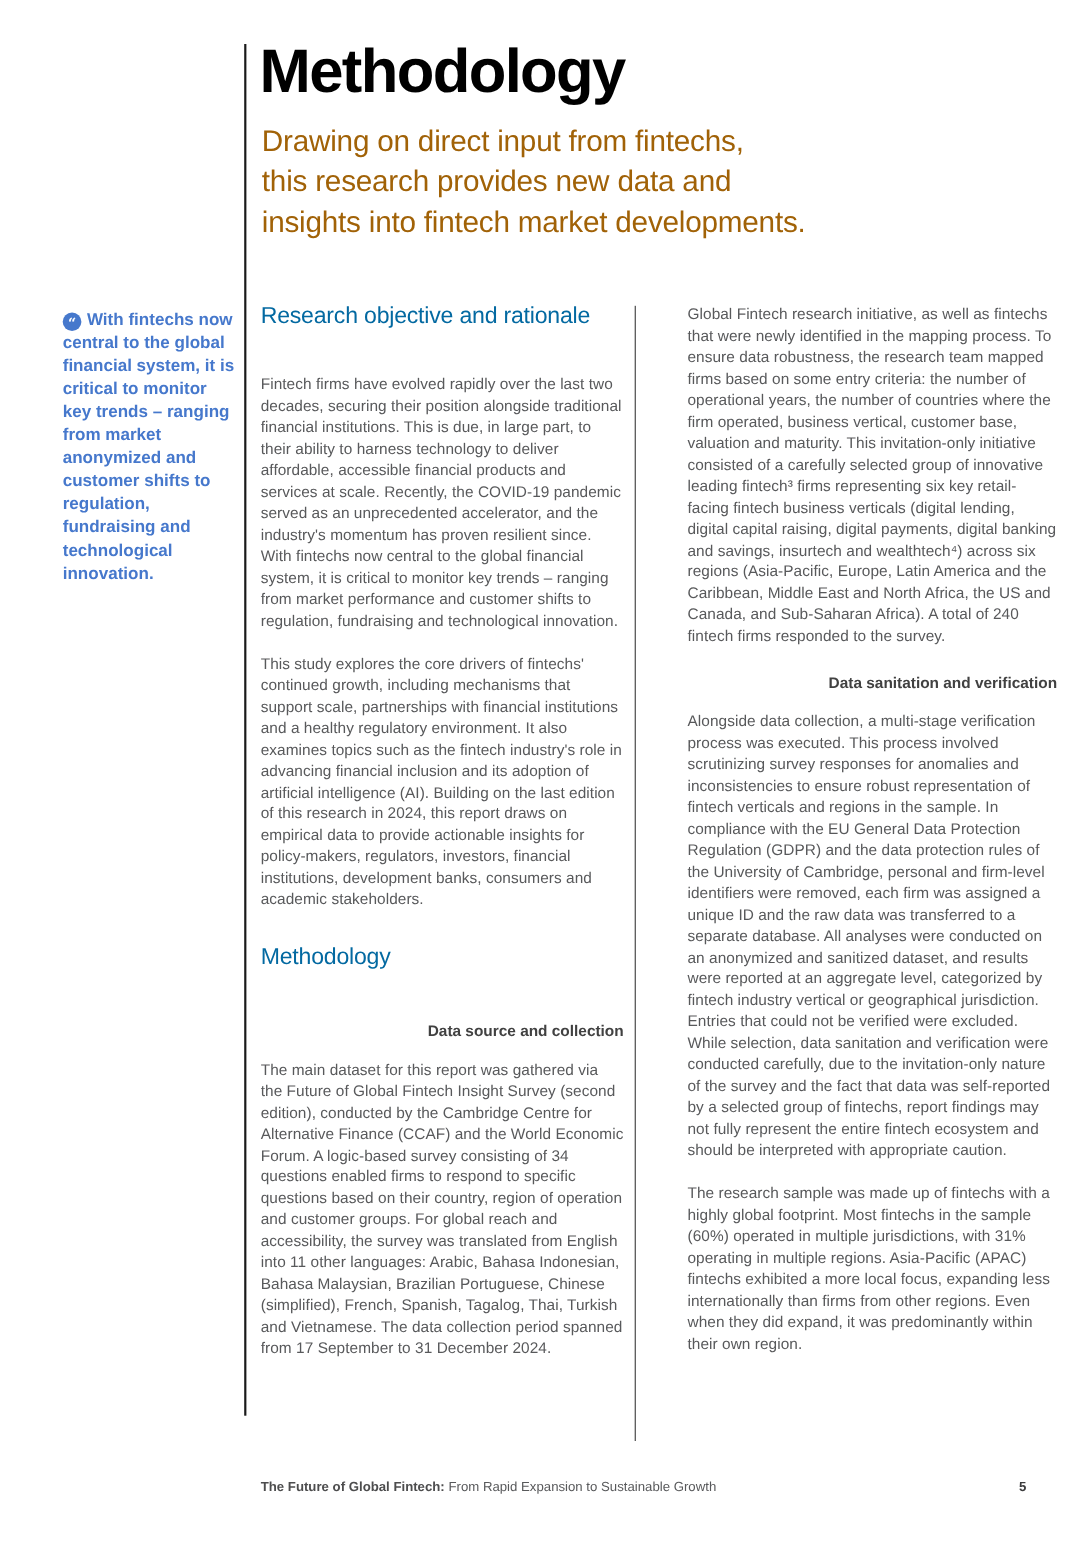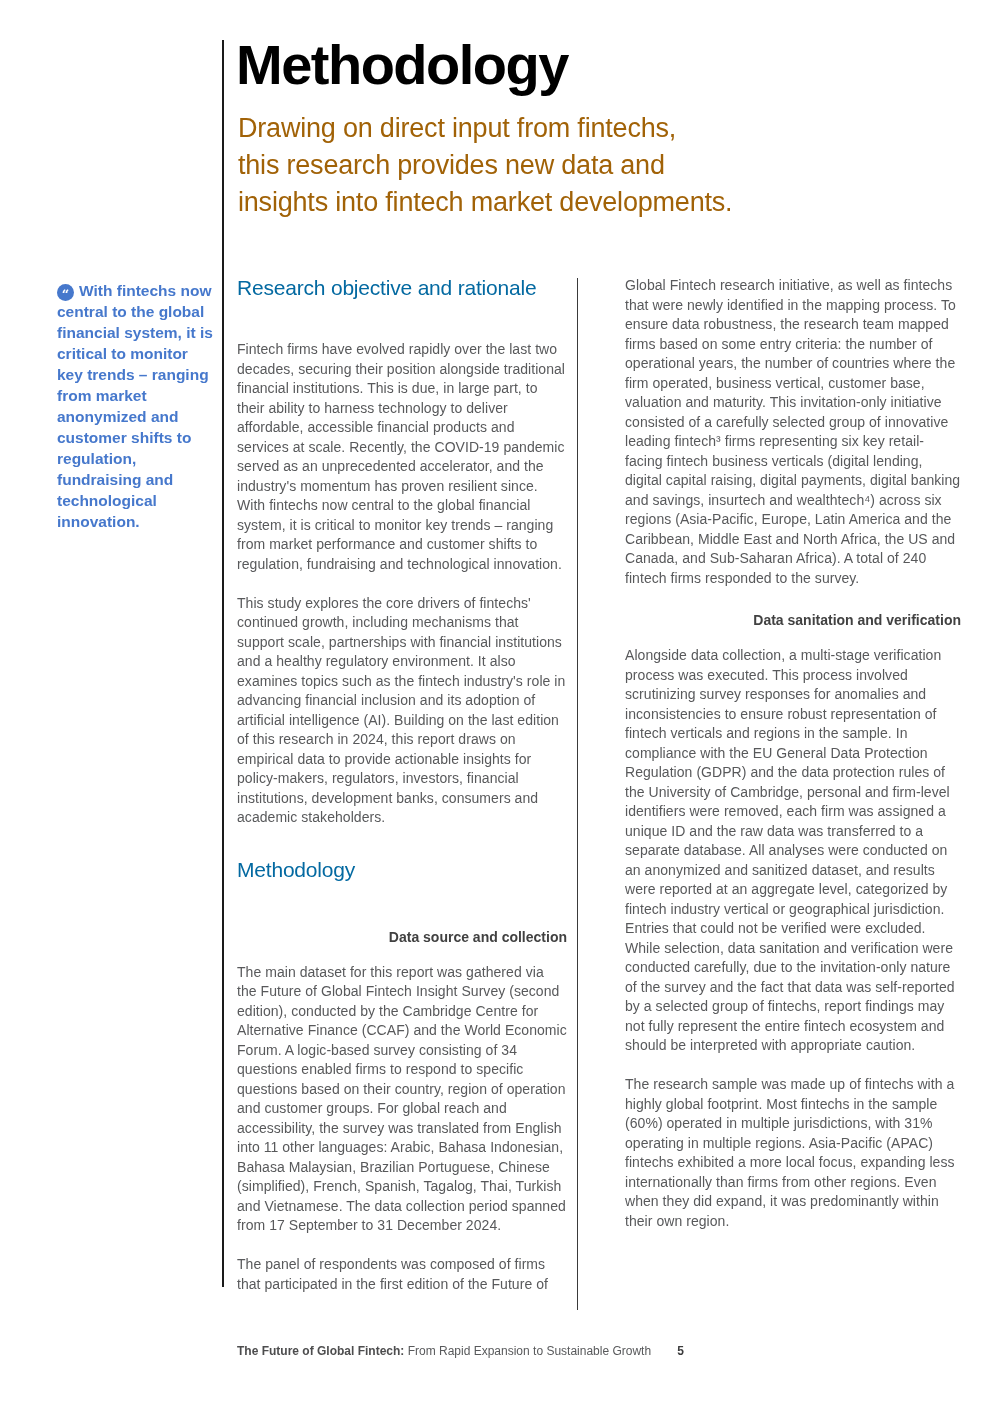--- a/index.html
+++ b/index.html
@@ -30,21 +30,21 @@
 
   .h2{font-size:21px;font-weight:500;color:#0369a1;letter-spacing:-0.2px;margin:0 0 40px 0;}
   .h2.mid{margin-top:30px;margin-bottom:47px;}
   .h2.sample{margin-top:46px;margin-bottom:40px;}
   .subhead{font-size:14px;font-weight:bold;color:#414141;margin:24px 0 18px 0;text-align:right;}
   .subhead.first{margin-top:0;margin-left:48px;}
   p.body{font-size:14px;color:#58595b;line-height:19.5px;margin:0 0 19.5px 0;
          letter-spacing:0.05px;}
 
   .footer{position:absolute;left:237px;top:1344px;width:696px;display:flex;
-          justify-content:flex-start;align-items:baseline;gap:26px;
+          justify-content:space-between;align-items:baseline;gap:26px;
           font-size:12px;color:#58595b;}
   .footer .bold-part{font-weight:600;color:#4d4d4e;}
   .footer .page-num{font-weight:600;color:#3c3c3d;}
 </style>
 </head>
 <body>
 
 <div class="left-rule"></div>
 <div class="col-divider"></div>
 
@@ -57,21 +57,20 @@
       <span>“</span>
     </span><span>With fintechs now central to the global financial system, it is critical to monitor key trends – ranging from market anonymized and customer shifts to regulation, fundraising and technological innovation.</span></div>
 
 <div class="col col-left">
   <div class="h2">Research objective and rationale</div>
   <p class="body">Fintech firms have evolved rapidly over the last two decades, securing their position alongside traditional financial institutions. This is due, in large part, to their ability to harness technology to deliver affordable, accessible financial products and services at scale. Recently, the COVID-19 pandemic served as an unprecedented accelerator, and the industry's momentum has proven resilient since. With fintechs now central to the global financial system, it is critical to monitor key trends – ranging from market performance and customer shifts to regulation, fundraising and technological innovation.</p>
   <p class="body">This study explores the core drivers of fintechs' continued growth, including mechanisms that support scale, partnerships with financial institutions and a healthy regulatory environment. It also examines topics such as the fintech industry's role in advancing financial inclusion and its adoption of artificial intelligence (AI). Building on the last edition of this research in 2024, this report draws on empirical data to provide actionable insights for policy-makers, regulators, investors, financial institutions, development banks, consumers and academic stakeholders.</p>
   <div class="h2 mid">Methodology</div>
   <div class="subhead first">Data source and collection</div>
   <p class="body">The main dataset for this report was gathered via the Future of Global Fintech Insight Survey (second edition), conducted by the Cambridge Centre for Alternative Finance (CCAF) and the World Economic Forum. A logic-based survey consisting of 34 questions enabled firms to respond to specific questions based on their country, region of operation and customer groups. For global reach and accessibility, the survey was translated from English into 11 other languages: Arabic, Bahasa Indonesian, Bahasa Malaysian, Brazilian Portuguese, Chinese (simplified), French, Spanish, Tagalog, Thai, Turkish and Vietnamese. The data collection period spanned from 17 September to 31 December 2024.</p>
-  <p class="body">The panel of respondents was composed of firms that participated in the first edition of the Future of</p>
 </div>
 
 <div class="col col-right">
   <p class="body">Global Fintech research initiative, as well as fintechs that were newly identified in the mapping process. To ensure data robustness, the research team mapped firms based on some entry criteria: the number of operational years, the number of countries where the firm operated, business vertical, customer base, valuation and maturity. This invitation-only initiative consisted of a carefully selected group of innovative leading fintech³ firms representing six key retail-facing fintech business verticals (digital lending, digital capital raising, digital payments, digital banking and savings, insurtech and wealthtech⁴) across six regions (Asia-Pacific, Europe, Latin America and the Caribbean, Middle East and North Africa, the US and Canada, and Sub-Saharan Africa). A total of 240 fintech firms responded to the survey.</p>
   <div class="subhead">Data sanitation and verification</div>
   <p class="body">Alongside data collection, a multi-stage verification process was executed. This process involved scrutinizing survey responses for anomalies and inconsistencies to ensure robust representation of fintech verticals and regions in the sample. In compliance with the EU General Data Protection Regulation (GDPR) and the data protection rules of the University of Cambridge, personal and firm-level identifiers were removed, each firm was assigned a unique ID and the raw data was transferred to a separate database. All analyses were conducted on an anonymized and sanitized dataset, and results were reported at an aggregate level, categorized by fintech industry vertical or geographical jurisdiction. Entries that could not be verified were excluded. While selection, data sanitation and verification were conducted carefully, due to the invitation-only nature of the survey and the fact that data was self-reported by a selected group of fintechs, report findings may not fully represent the entire fintech ecosystem and should be interpreted with appropriate caution.</p>
   <p class="body">The research sample was made up of fintechs with a highly global footprint. Most fintechs in the sample (60%) operated in multiple jurisdictions, with 31% operating in multiple regions. Asia-Pacific (APAC) fintechs exhibited a more local focus, expanding less internationally than firms from other regions. Even when they did expand, it was predominantly within their own region.</p>
 </div>
 
 <div class="footer">

